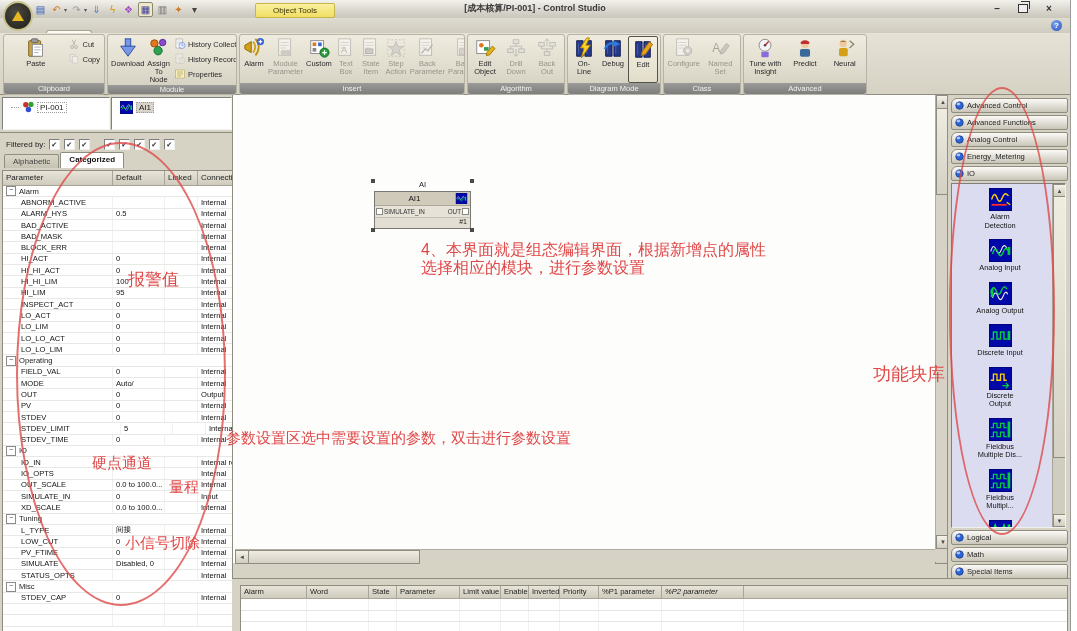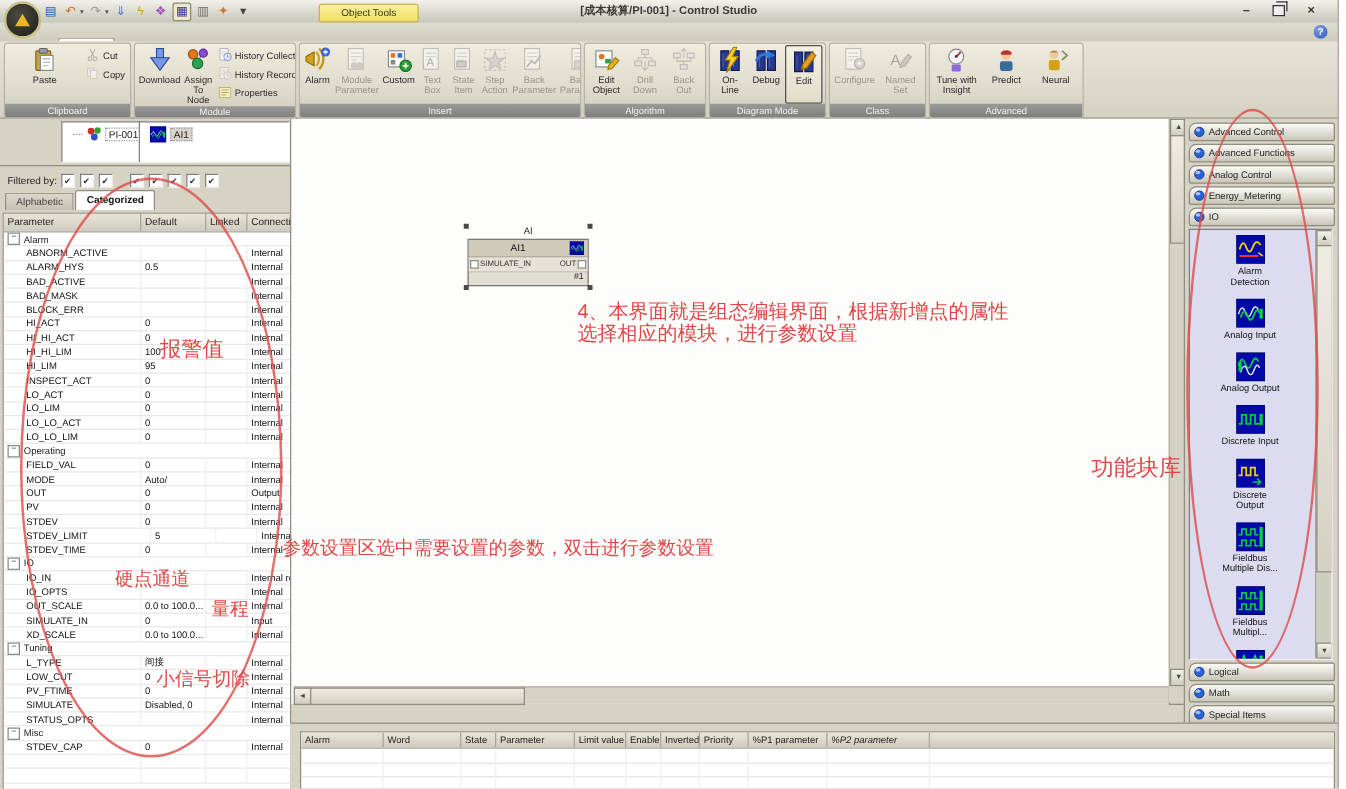--- a/index.html
+++ b/index.html
@@ -50,21 +50,21 @@
   .rbtn.disabled .blabel{color:#98948a;}
   .small-col{display:flex;flex-direction:column;justify-content:flex-start;gap:1px;padding-top:1px;}
   .rbtn.small{flex-direction:row;align-items:center;gap:2px;padding:0 2px;height:14px;}
   .rbtn.small .bicon{width:12px;height:12px;flex:none;}
   .rbtn.small .blabel{font-size:7.5px;white-space:nowrap;color:#2a2a2a;}
   .bicon svg{display:block;}
 
   
   #explorer{position:absolute;left:0;top:95px;width:232px;height:37px;background:#d6d2c4;}
   .xbox{position:absolute;top:2px;height:31px;background:#fff;border:1px solid;border-color:#7f7f7f #f4f4f4 #f4f4f4 #7f7f7f;}
-  #xbox1{left:2px;width:106px;margin-left:47px;}
+  #xbox1{left:2px;width:106px;}
   #xbox2{left:111px;width:119px;}
   .xitem{display:flex;align-items:center;gap:3px;margin:3px 0 0 8px;font-size:8px;}
   .xitem .lbl{padding:0 2px;border:1px dotted #9a9a9a;}
   #ai-chip .lbl{background:#d8d4cc;}
   .treestub{width:8px;border-top:1px dotted #999;}
 
   
   #leftpane{position:absolute;left:0;top:132px;width:232px;height:499px;background:#d6d2c4;border-top:1px solid #8f8c80;}
   #filterbar{position:absolute;left:6px;top:6px;display:flex;align-items:center;gap:3px;font-size:8px;color:#222;}
   .chk{width:9px;height:9px;background:#fff;border:1px solid;border-color:#7f7f7f #f0f0f0 #f0f0f0 #7f7f7f;
@@ -125,21 +125,21 @@
 
   
   .ann{position:absolute;color:#e04848;pointer-events:none;z-index:40;font-family:"Liberation Sans",sans-serif;}
   .ellipse{border:2px solid rgba(223,74,74,.8);border-radius:50%;background:transparent;}
   #ell-left{left:16px;top:142px;width:206px;height:460px;}
   #ell-right{left:949px;top:87px;width:102px;height:444px;}
   #ann-alarmval{left:128px;top:268px;font-size:17px;}
   #ann-io{left:92px;top:454px;font-size:15px;}
   #ann-scale{left:169px;top:478px;font-size:15px;}
   #ann-lowcut{left:125px;top:534px;font-size:15px;}
-  #ann-canvas{left:462px;top:241px;font-size:16px;line-height:18px;width:470px;}
+  #ann-canvas{left:421px;top:241px;font-size:16px;line-height:18px;width:470px;}
   #ann-param{left:226px;top:429px;font-size:15px;width:420px;}
   #ann-palette{left:873px;top:362px;font-size:18px;}
 </style>
 </head>
 <body>
 
 <div id="app">
  <div id="win">
 
   <div id="titlebar">

